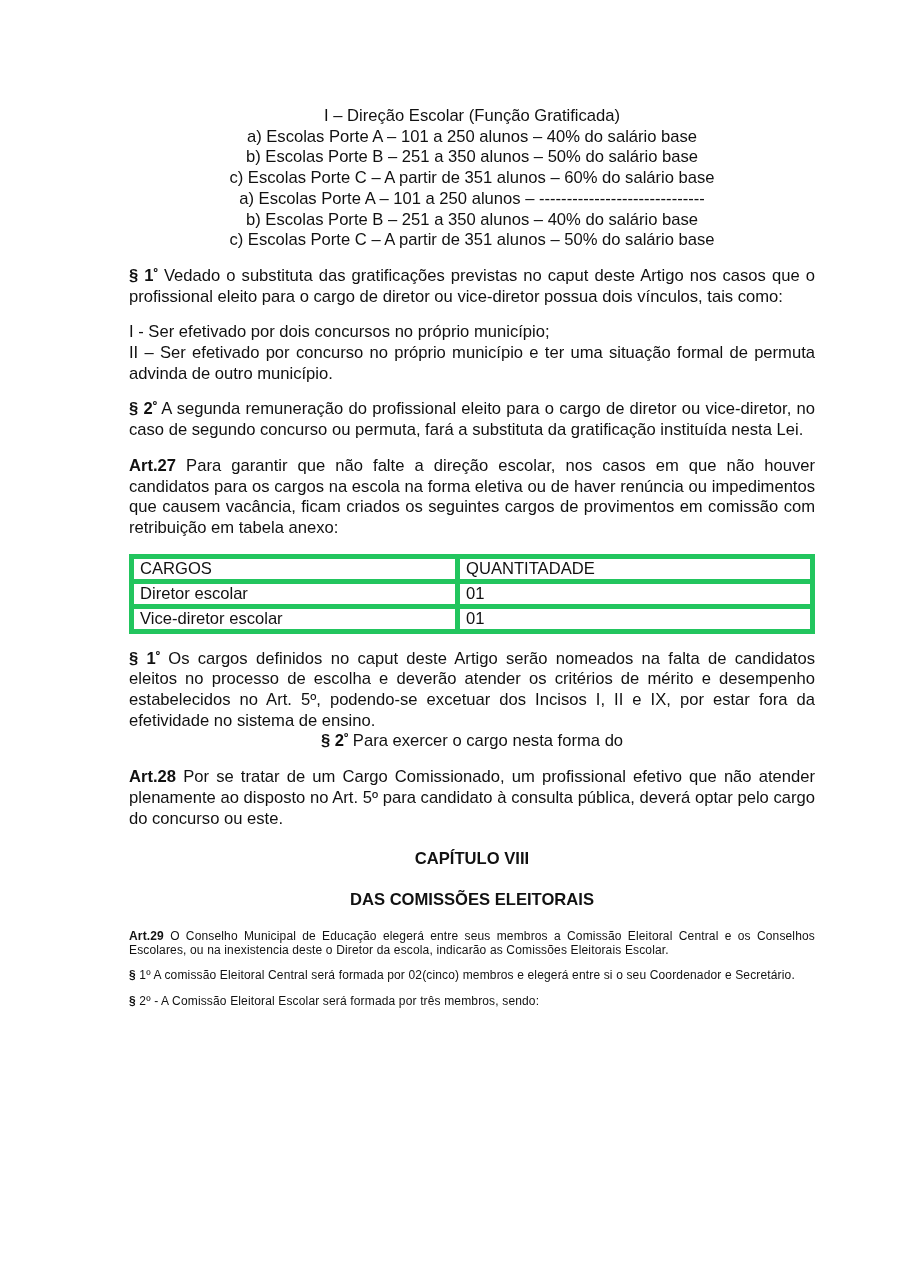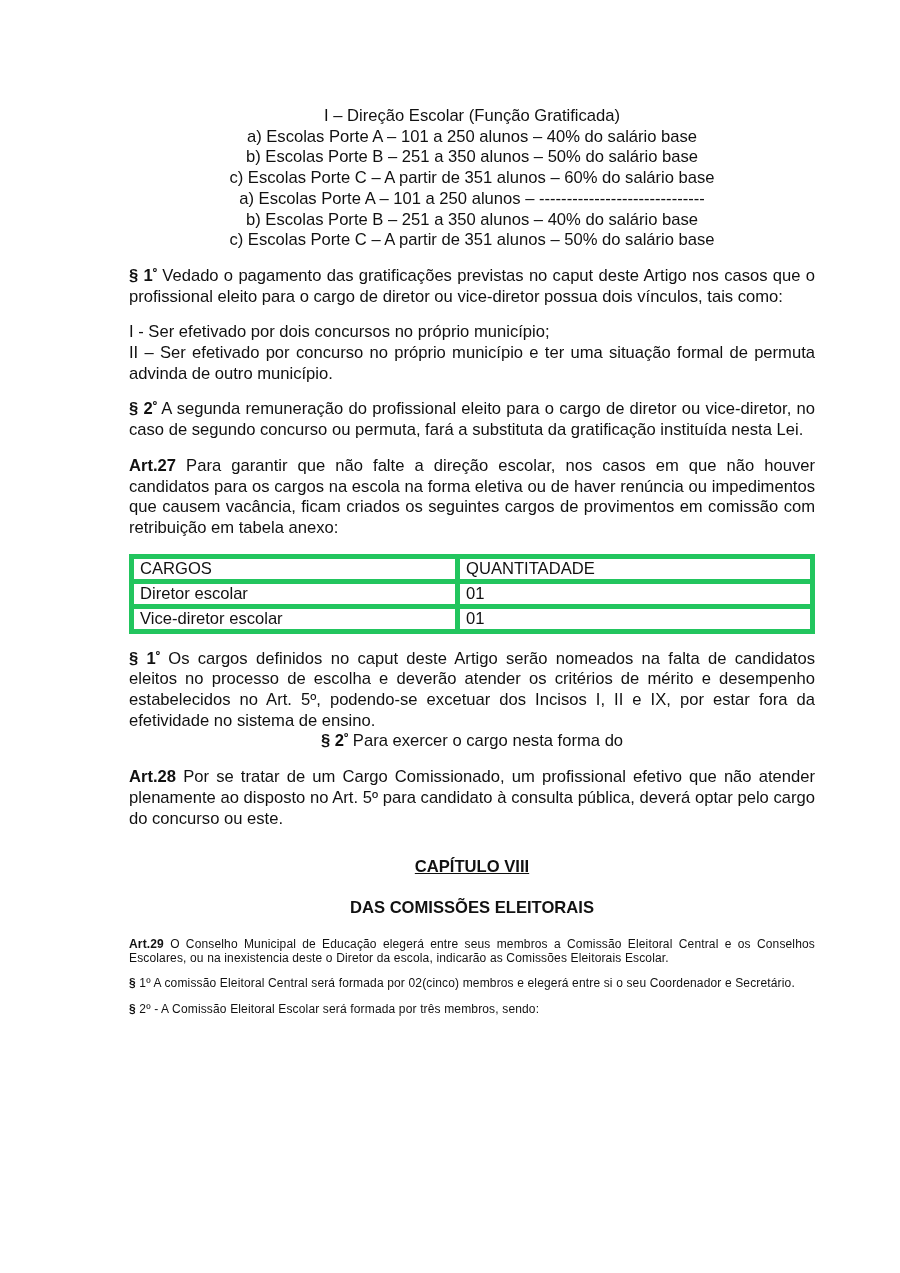--- a/index.html
+++ b/index.html
@@ -17,21 +17,21 @@
   sup.ord { font-size: 0.7em; vertical-align: 0.45em; line-height: 0; }
   table.cargos {
     border-collapse: collapse; width: 686px; margin: 0 0 15px 0;
     font-size: 16.6px; line-height: 20px;
   }
   table.cargos td {
     border: 5px solid #22c55e; padding: 0 6px; height: 20px;
   }
   table.cargos td.c1 { width: 309px; }
   .center { text-align: center; font-weight: bold; margin: 0; }
-  .chap { margin-top: 28px; margin-bottom: 20px; text-decoration: underline; }
+  .chap { margin-top: 20px; margin-bottom: 20px; }
   .chap2 { margin-bottom: 18px; }
   .tightblock { line-height: 14.3px; font-size: 12px; letter-spacing: 0.15px; }
   .tightblock .p { margin-bottom: 11px; }
 </style>
 </head>
 <body>
 
 <div class="page">
 
 
@@ -39,21 +39,21 @@
     <span class="line">I – Direção Escolar (Função Gratificada)</span>
     <span class="line">a) Escolas Porte A – 101 a 250 alunos – 40% do salário base</span>
     <span class="line">b) Escolas Porte B – 251 a 350 alunos – 50% do salário base</span>
     <span class="line">c) Escolas Porte C – A partir de 351 alunos – 60% do salário base</span>
     <span class="line">a) Escolas Porte A – 101 a 250 alunos – ------------------------------</span>
     <span class="line">b) Escolas Porte B – 251 a 350 alunos – 40% do salário base</span>
     <span class="line">c) Escolas Porte C – A partir de 351 alunos – 50% do salário base</span>
   </div>
 
   <p class="p">
-    <b><span>§ 1</span><sup class="ord">º</sup></b><span> Vedado o pagamento das gratificações previstas no caput deste Artigo nos casos que o profissional eleito para o cargo de diretor ou vice-diretor possua dois vínculos, tais como:</span>
+    <b><span>§ 1</span><sup class="ord">º</sup></b><span> Vedado o substituta das gratificações previstas no caput deste Artigo nos casos que o profissional eleito para o cargo de diretor ou vice-diretor possua dois vínculos, tais como:</span>
   </p>
 
   <div class="p">
     <span class="line">I - Ser efetivado por dois concursos no próprio município;</span>
     <span style="display:block; text-align:justify;">II – Ser efetivado por concurso no próprio município e ter uma situação formal de permuta advinda de outro município.</span>
   </div>
 
   <p class="p">
     <b><span>§ 2</span><sup class="ord">º</sup></b><span> A segunda remuneração do profissional eleito para o cargo de diretor ou vice-diretor, no caso de segundo concurso ou permuta, fará a substituta da gratificação instituída nesta Lei.</span>
   </p>

